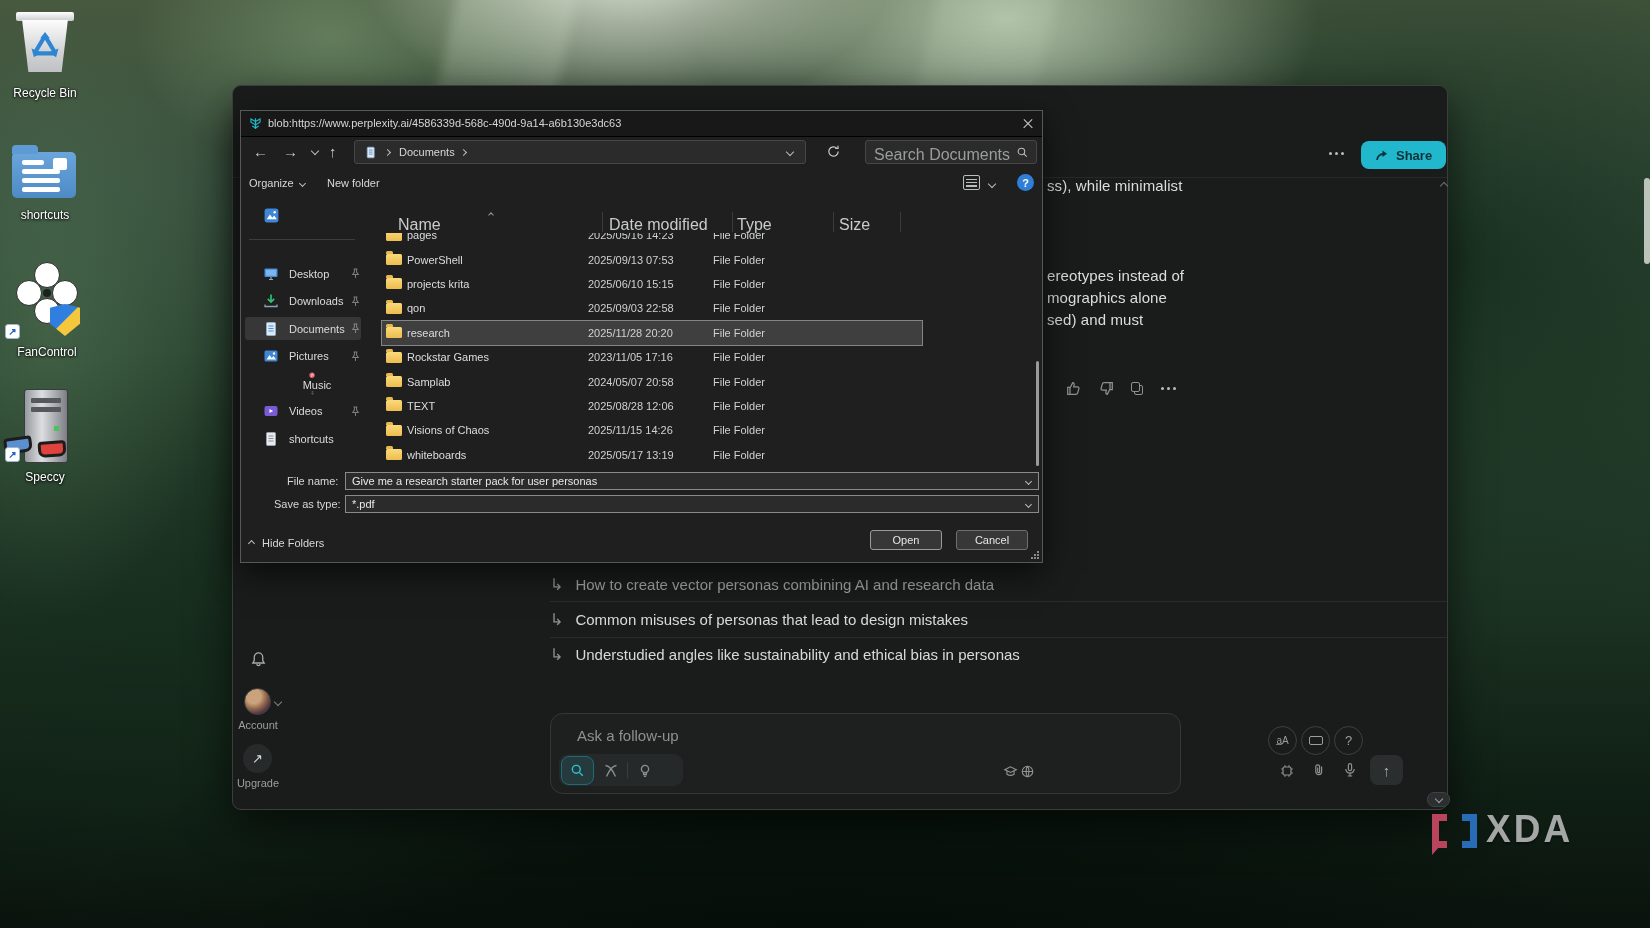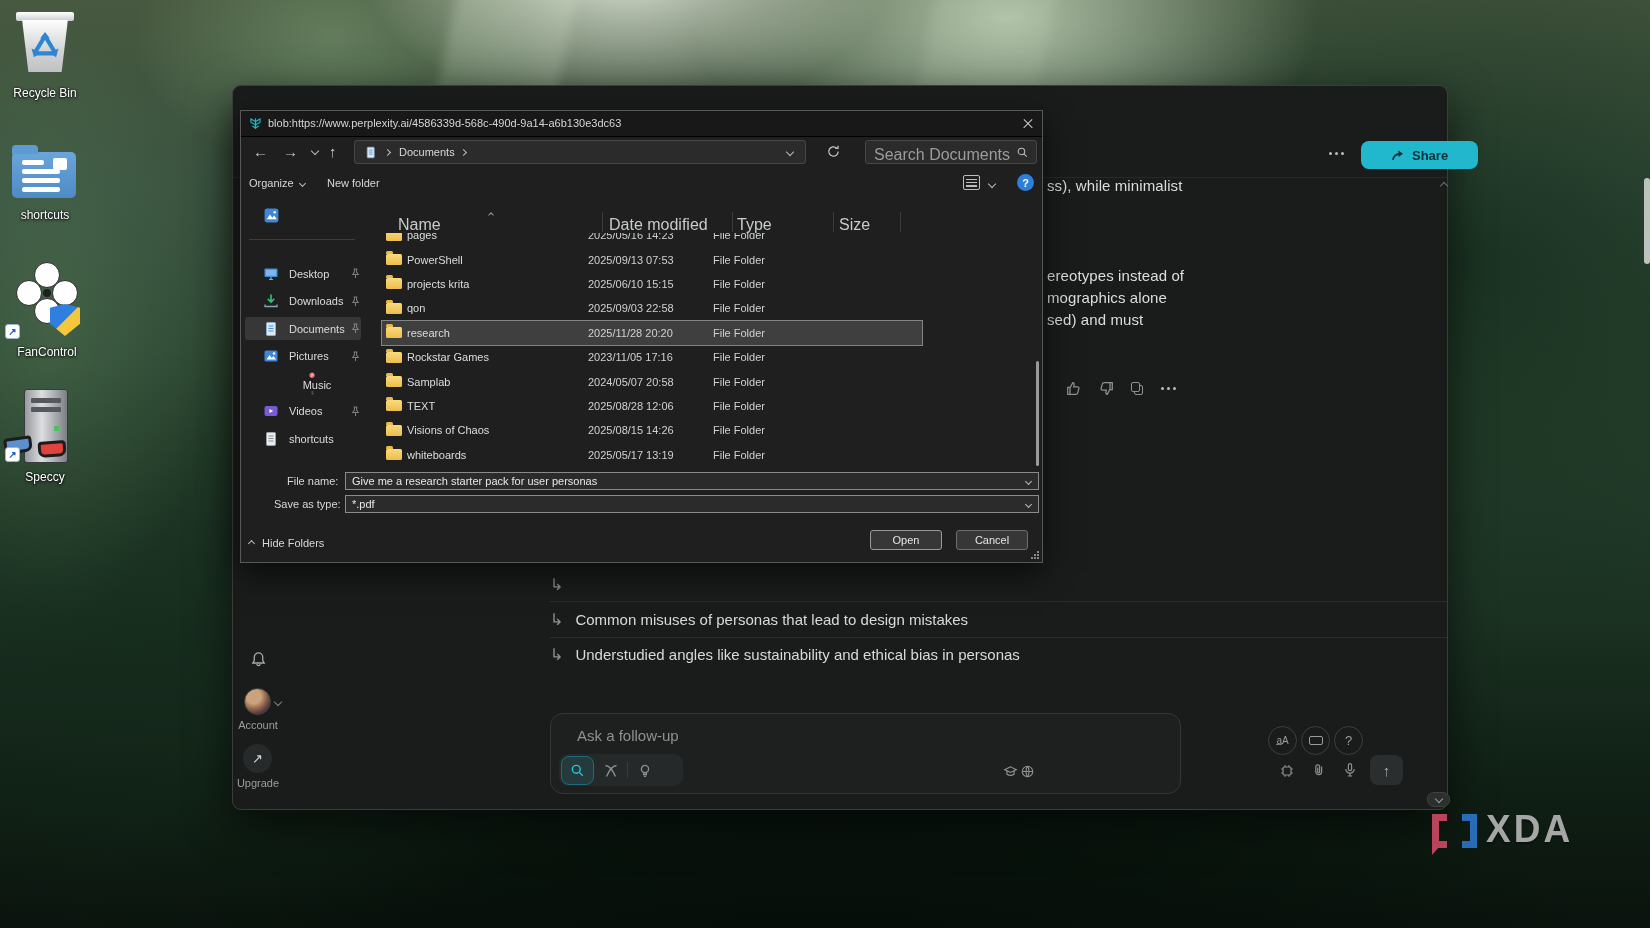--- a/index.html
+++ b/index.html
@@ -51,21 +51,21 @@
   .xbar::before,.xbar::after { content:""; position:absolute; left:0; top:5px; width:12px; height:1.3px; background:#cfd2d2; }
   .xbar::before { transform:rotate(45deg); } .xbar::after { transform:rotate(-45deg); }
   .dots3 { display:flex; gap:3px; align-items:center; }
   .dots3 i { width:3px; height:3px; border-radius:50%; background:#b9bdbd; }
 
   
   #pwin { left:232px; top:85px; width:1216px; height:725px; background:#1a1c1c; border:1px solid #3c3e3e; border-radius:9px; box-shadow:0 14px 44px rgba(0,0,0,.6); }
   #ptitle { left:0; top:0; right:0; height:33px; }
   .ttl { color:#d8dada; font-size:12px; }
   #phead { left:0; top:46px; right:0; height:46px; border-bottom:1px solid #272929; }
-  .share-btn { display:flex; align-items:center; gap:7px; background:#21b8cd; color:#0c3137; font-size:13px; font-weight:bold; border-radius:8px; height:28px; padding:0 30px; }
+  .share-btn { display:flex; align-items:center; gap:7px; background:#21b8cd; color:#0c3137; font-size:13px; font-weight:bold; border-radius:8px; height:28px; padding:0 14px; }
   .frag { color:#dcdedd; font-size:15px; letter-spacing:.1px; }
   .qtext { font-size:15px; }
   .qdiv { height:1px; background:#2a2c2c; }
   .ric { color:#8d9191; }
   #composer { left:317px; top:627px; width:631px; height:81px; background:#1e2020; border:1px solid #343737; border-radius:13px; }
   .chip { display:flex; align-items:center; justify-content:center; border-radius:8px; }
   .chip-search { width:33px; height:29px; background:rgba(32,184,205,.12); border:1px solid #1f6b77; }
   .chip-group { background:#262929; border-radius:9px; }
   .railtxt { color:#9a9e9e; font-size:11px; text-align:center; }
   .avatar { width:27px; height:27px; border-radius:50%; background:radial-gradient(circle at 35% 30%, #caa27c 0 30%, #8a5f45 55%, #4c3347 75%, #2d2030); border:1px solid #444; }
@@ -195,20 +195,21 @@
   <div class="abs dots3" style="left:928px; top:301px;">
       <i></i>
       <i></i>
       <i></i>
     </div>
 
   <div class="abs chev chev-u" style="left:1208px; top:97px; border-color:#6b6f6f;"></div>
 
   <div class="abs" style="left:317px; top:489px; width:897px; height:18px; display:flex; gap:12px; align-items:center;">
     <span class="ric">↳</span>
+    <span class="qtext" style="color:#9fa2a2;">How to create vector personas combining AI and research data</span>
   </div>
   <div class="abs qdiv" style="left:317px; top:515px; width:897px;"></div>
   <div class="abs" style="left:317px; top:524px; width:897px; height:18px; display:flex; gap:12px; align-items:center;">
     <span class="ric">↳</span>
     <span class="qtext" style="color:#d8dada;">Common misuses of personas that lead to design mistakes</span>
   </div>
   <div class="abs qdiv" style="left:317px; top:551px; width:897px;"></div>
   <div class="abs" style="left:317px; top:559px; width:897px; height:18px; display:flex; gap:12px; align-items:center;">
     <span class="ric">↳</span>
     <span class="qtext" style="color:#d8dada;">Understudied angles like sustainability and ethical bias in personas</span>
@@ -479,21 +480,21 @@
     </div>
     <div class="frow">
       <span class="fico"></span>
         <span class="fname">TEXT</span>
         <span class="fdate">2025/08/28 12:06</span>
         <span class="ftype">File Folder</span>
     </div>
     <div class="frow">
       <span class="fico"></span>
         <span class="fname">Visions of Chaos</span>
-        <span class="fdate">2025/08/15 14:26</span>
+        <span class="fdate">2025/11/15 14:26</span>
         <span class="ftype">File Folder</span>
     </div>
     <div class="frow">
       <span class="fico"></span>
         <span class="fname">whiteboards</span>
         <span class="fdate">2025/05/17 13:19</span>
         <span class="ftype">File Folder</span>
     </div>
   </div>
 

